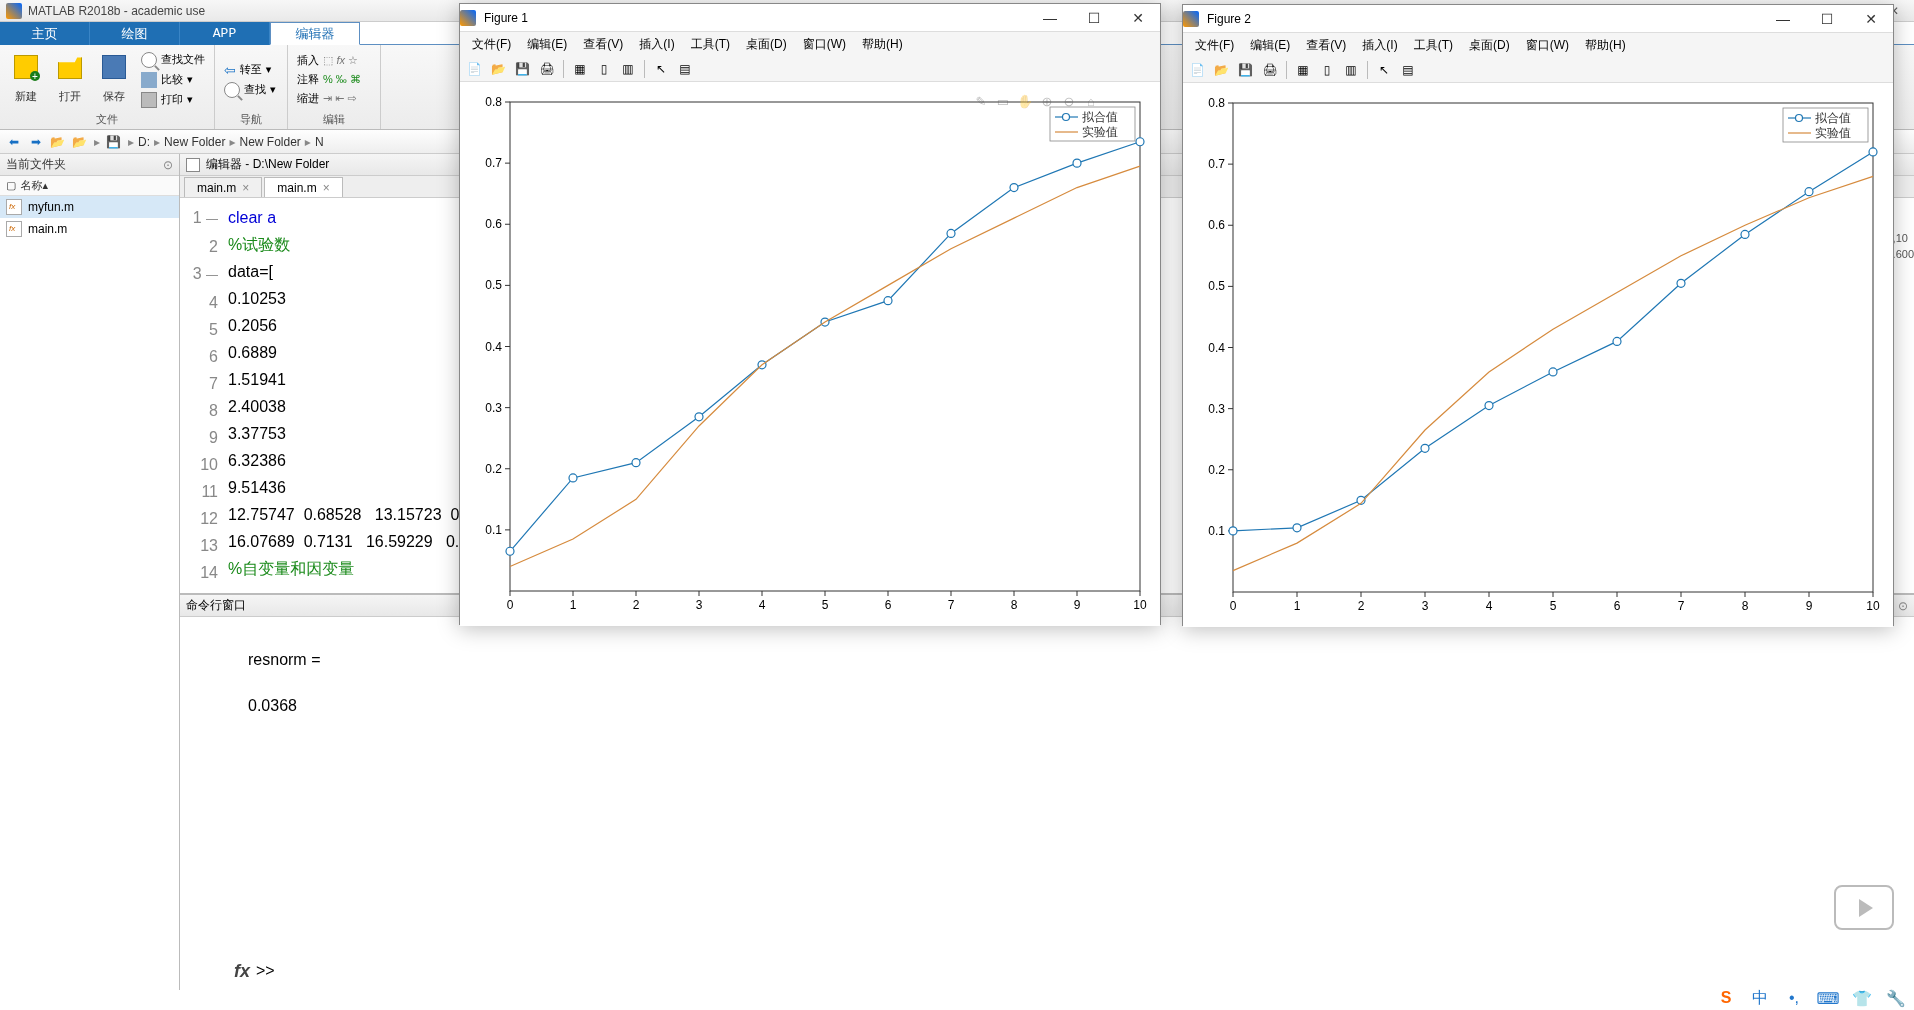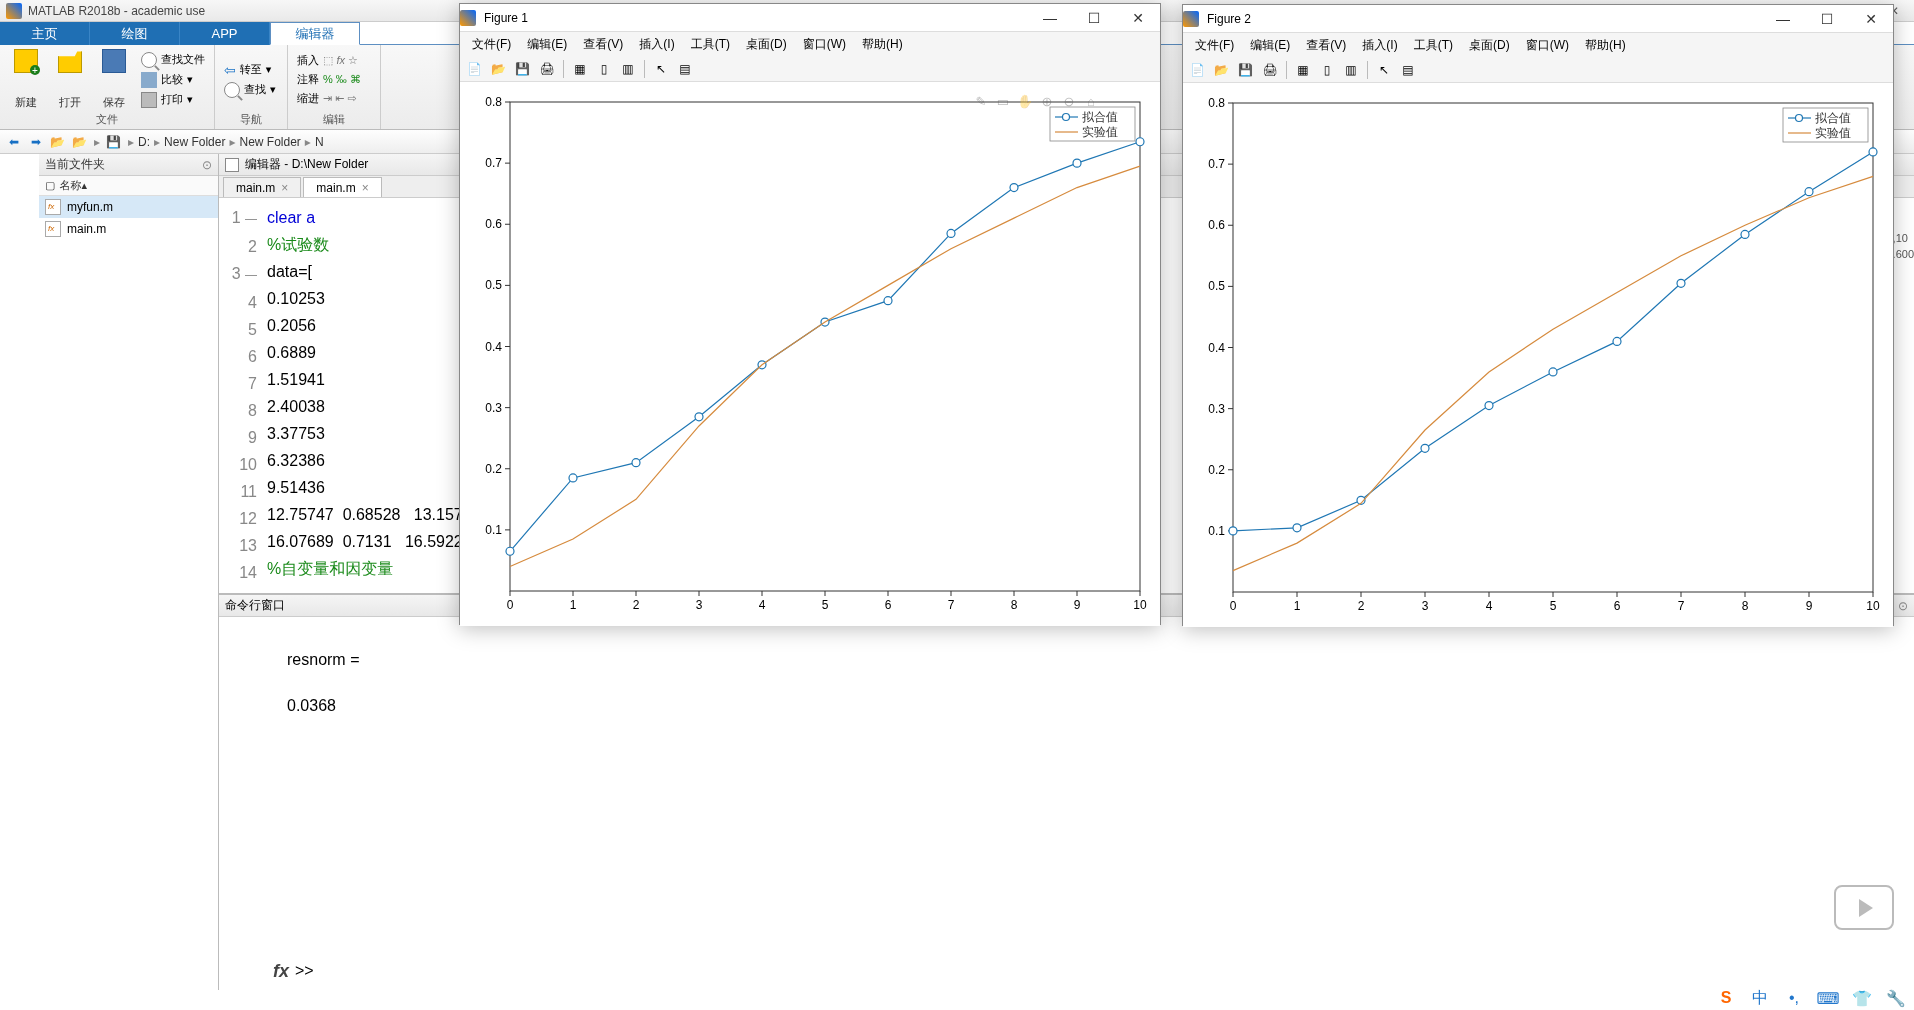--- a/index.html
+++ b/index.html
@@ -7,29 +7,29 @@
 
 
 .matlab-main { position: absolute; top: 0; left: 0; width: 1914px; height: 1010px; background: #fff; }
 .titlebar-main { height: 22px; background: linear-gradient(#f7f7f7,#e9e9e9); display: flex; align-items: center; padding: 0 6px; color: #444; border-bottom: 1px solid #ccc; }
 .titlebar-main .mlogo { width:16px; height:16px; background: linear-gradient(45deg,#f90,#06f); border-radius:2px; margin-right:6px; }
 .titlebar-main .wctrls { margin-left:auto; display:flex; gap:2px; }
 .titlebar-main .wctrls span { width:28px; height:18px; display:flex; align-items:center; justify-content:center; color:#555; }
 
 
 .ribbon-tabs { height: 23px; background: #fff; display:flex; border-bottom:1px solid #5d8fc2; }
-.rtab { width:90px; height:23px; display:flex; align-items:center; justify-content:center; color:#fff; background:#1f6fb4; border-right:1px solid #3a85c6; font-size:13px; cursor:pointer; }
+.rtab { width:90px; height:23px; display:flex; align-items:center; justify-content:center; color:#fff; background:#1f6fb4; border-right:1px solid #3a85c6; font-size:13px; cursor:pointer;font-family:Liberation Mono, monospace; }
 .rtab.active { background:#fff; color:#1f6fb4; border:1px solid #5d8fc2; border-bottom:1px solid #fff; }
 
 
 .toolstrip { height:85px; background:linear-gradient(#f8f8f8,#ececec); border-bottom:1px solid #bbb; display:flex; }
 .tsgroup { border-right:1px solid #ccc; padding:4px 6px 2px 6px; display:flex; flex-direction:column; }
 .tsgroup .tsrow { display:flex; gap:4px; flex:1; }
 .tsgroup .tslabel { text-align:center; color:#555; font-size:11px; padding-top:2px; }
-.bigbtn { width:40px; display:flex; flex-direction:column; align-items:center; justify-content:space-between; gap:10px; cursor:pointer; }
+.bigbtn { width:40px; display:flex; flex-direction:column; align-items:center; justify-content:center; gap:10px; cursor:pointer; }
 .bigbtn .ico { width:24px; height:24px; }
 .bigbtn .lbl { font-size:11px; color:#333; }
 .smallbtns { display:flex; flex-direction:column; gap:2px; justify-content:center; }
 .smallbtns div { display:flex; align-items:center; gap:4px; font-size:11px; cursor:pointer; padding:1px 3px; }
 .ico16 { width:16px; height:16px; display:inline-block; }
 .ico-new { background:#fc0; border:1px solid #b90; position:relative; }
 .ico-new::after { content:"+"; position:absolute; right:-3px; bottom:-3px; background:#1a7d1a; color:#fff; font-size:10px; width:10px; height:10px; border-radius:50%; display:flex; align-items:center; justify-content:center; }
 .ico-open { background:#fc0; border:1px solid #b90; clip-path: polygon(0 30%, 70% 30%, 80% 10%, 100% 10%, 100% 100%, 0 100%); }
 .ico-save { background:#4a7ab5; border:1px solid #2a5a95; }
 .ico-find { background:#fff; border:1px solid #888; border-radius:50%; position:relative; }
@@ -38,21 +38,21 @@
 .ico-arrow { color:#1770c4; font-size:14px; }
 
 
 .pathbar { height:24px; background:linear-gradient(#fefefe,#eee); border-bottom:1px solid #ccc; display:flex; align-items:center; padding:0 4px; gap:2px; font-size:12px; }
 .pathbar .nbtn { width:20px; height:18px; display:flex; align-items:center; justify-content:center; color:#1770c4; cursor:pointer; }
 .pathbar .sep { color:#888; margin:0 2px; }
 .pathbar .pseg { color:#333; cursor:pointer; }
 
 
 .mbody { display:flex; height: calc(1010px - 22px - 23px - 85px - 24px - 20px); }
-.leftpanel { width:180px; border-right:1px solid #bbb; display:flex; flex-direction:column; background:#fff;margin-left:39px; }
+.leftpanel { width:180px; border-right:1px solid #bbb; display:flex; flex-direction:column; background:#fff; }
 .panel-header { height:22px; background:linear-gradient(#f5f5f5,#e8e8e8); border-bottom:1px solid #ccc; display:flex; align-items:center; padding:0 6px; font-size:12px; color:#333; }
 .panel-header .pctrl { margin-left:auto; color:#888; cursor:pointer; }
 .filelist-header { height:20px; border-bottom:1px solid #ddd; display:flex; align-items:center; padding:0 6px; font-size:11px; color:#333; background:#fafafa; }
 .filelist { flex:1; overflow:auto; }
 .fileitem { display:flex; align-items:center; gap:6px; padding:3px 6px; font-size:12px; cursor:pointer; }
 .fileitem.selected { background:#d6e8f7; }
 .fileitem .fico { width:16px; height:16px; background:#fff; border:1px solid #aaa; position:relative; }
 .fileitem .fico::before { content:"fx"; font-size:8px; font-style:italic; color:#c60; position:absolute; left:2px; top:2px; }
 
 .centerpanel { flex:1; display:flex; flex-direction:column; }

